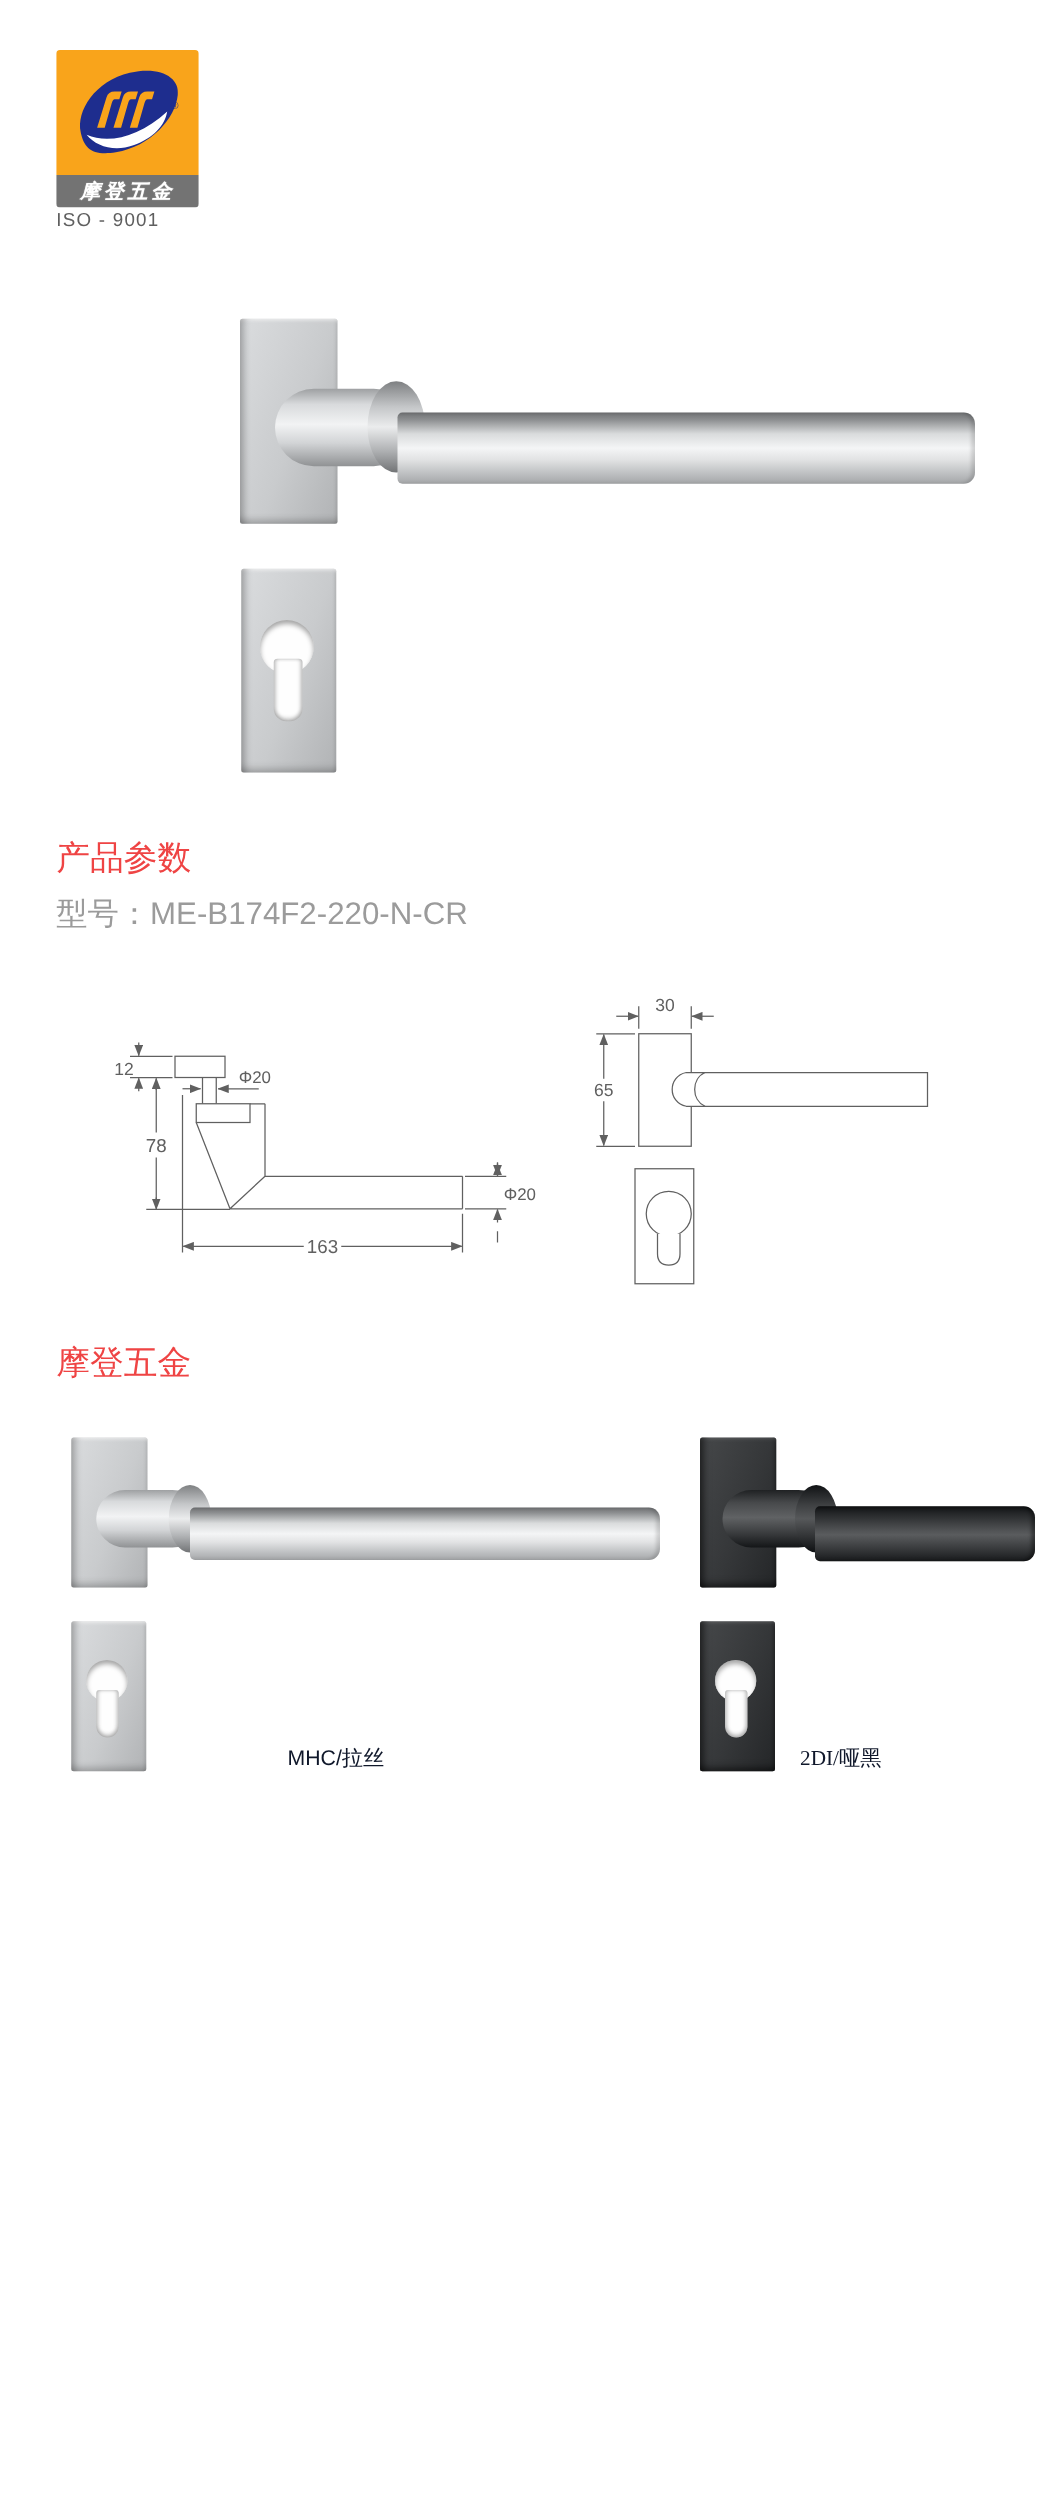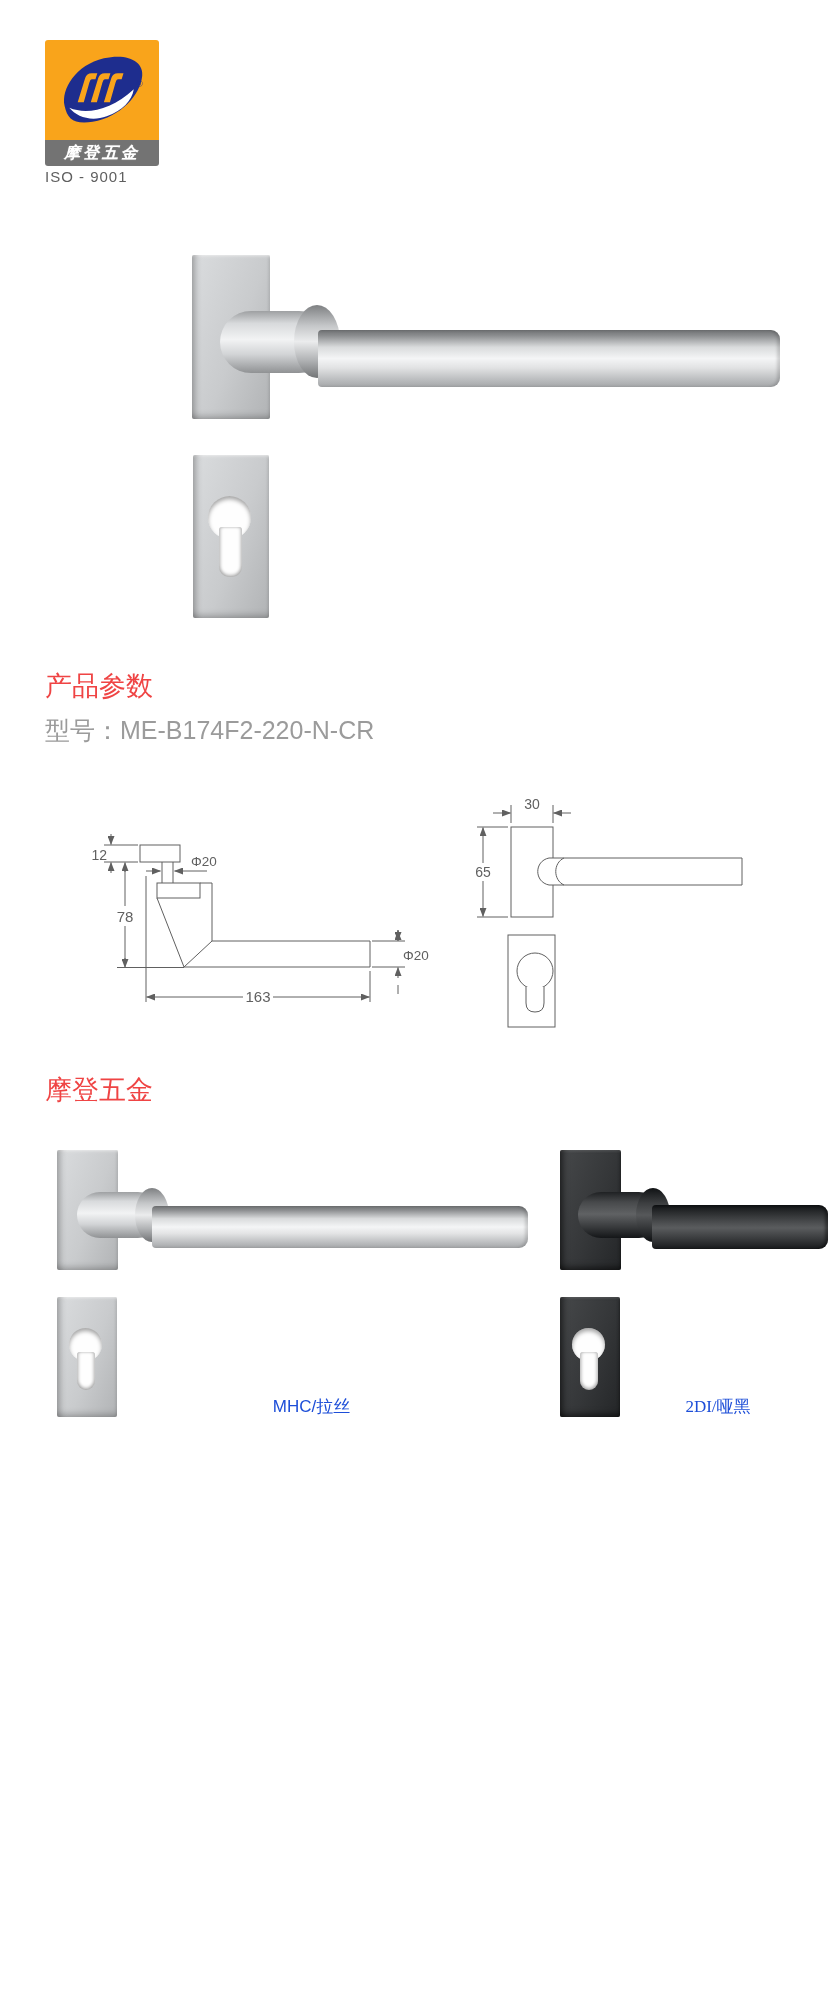--- a/index.html
+++ b/index.html
@@ -56,21 +56,21 @@
     box-shadow:inset 0 3px 4px rgba(0,0,0,.35), inset 0 -1px 1px rgba(255,255,255,.6);
   }
   .key-stem {
     position:absolute; background:#fefefe; border-radius:3px 3px 10px 10px;
     box-shadow:inset 2px 0 3px rgba(0,0,0,.18), inset -2px 0 3px rgba(0,0,0,.18), inset 0 -3px 3px rgba(0,0,0,.15);
   }
 
   
   .h-section { position:absolute; left:45px; font-size:27px; color:#ef4444; }
   .model-line { position:absolute; left:45px; top:714px; font-size:25px; color:#9b9b9b; }
-  .finish-label { position:absolute; top:1395px; font-size:17px; color:#1d4ed8; text-align:center; }
+  .finish-label { position:absolute; top:1395px; font-size:17px; color:#0f172a; text-align:left; }
 
   
   .drawing-svg { position:absolute; left:0; top:780px; width:840px; height:260px; }
   .drawing-svg .ln { stroke:#606060; stroke-width:1; fill:none; }
   .drawing-svg .fw { stroke:#606060; stroke-width:1; fill:#ffffff; }
   .drawing-svg text { font-family:"Liberation Sans", sans-serif; fill:#606060; }
 </style>
 </head>
 <body>
 

